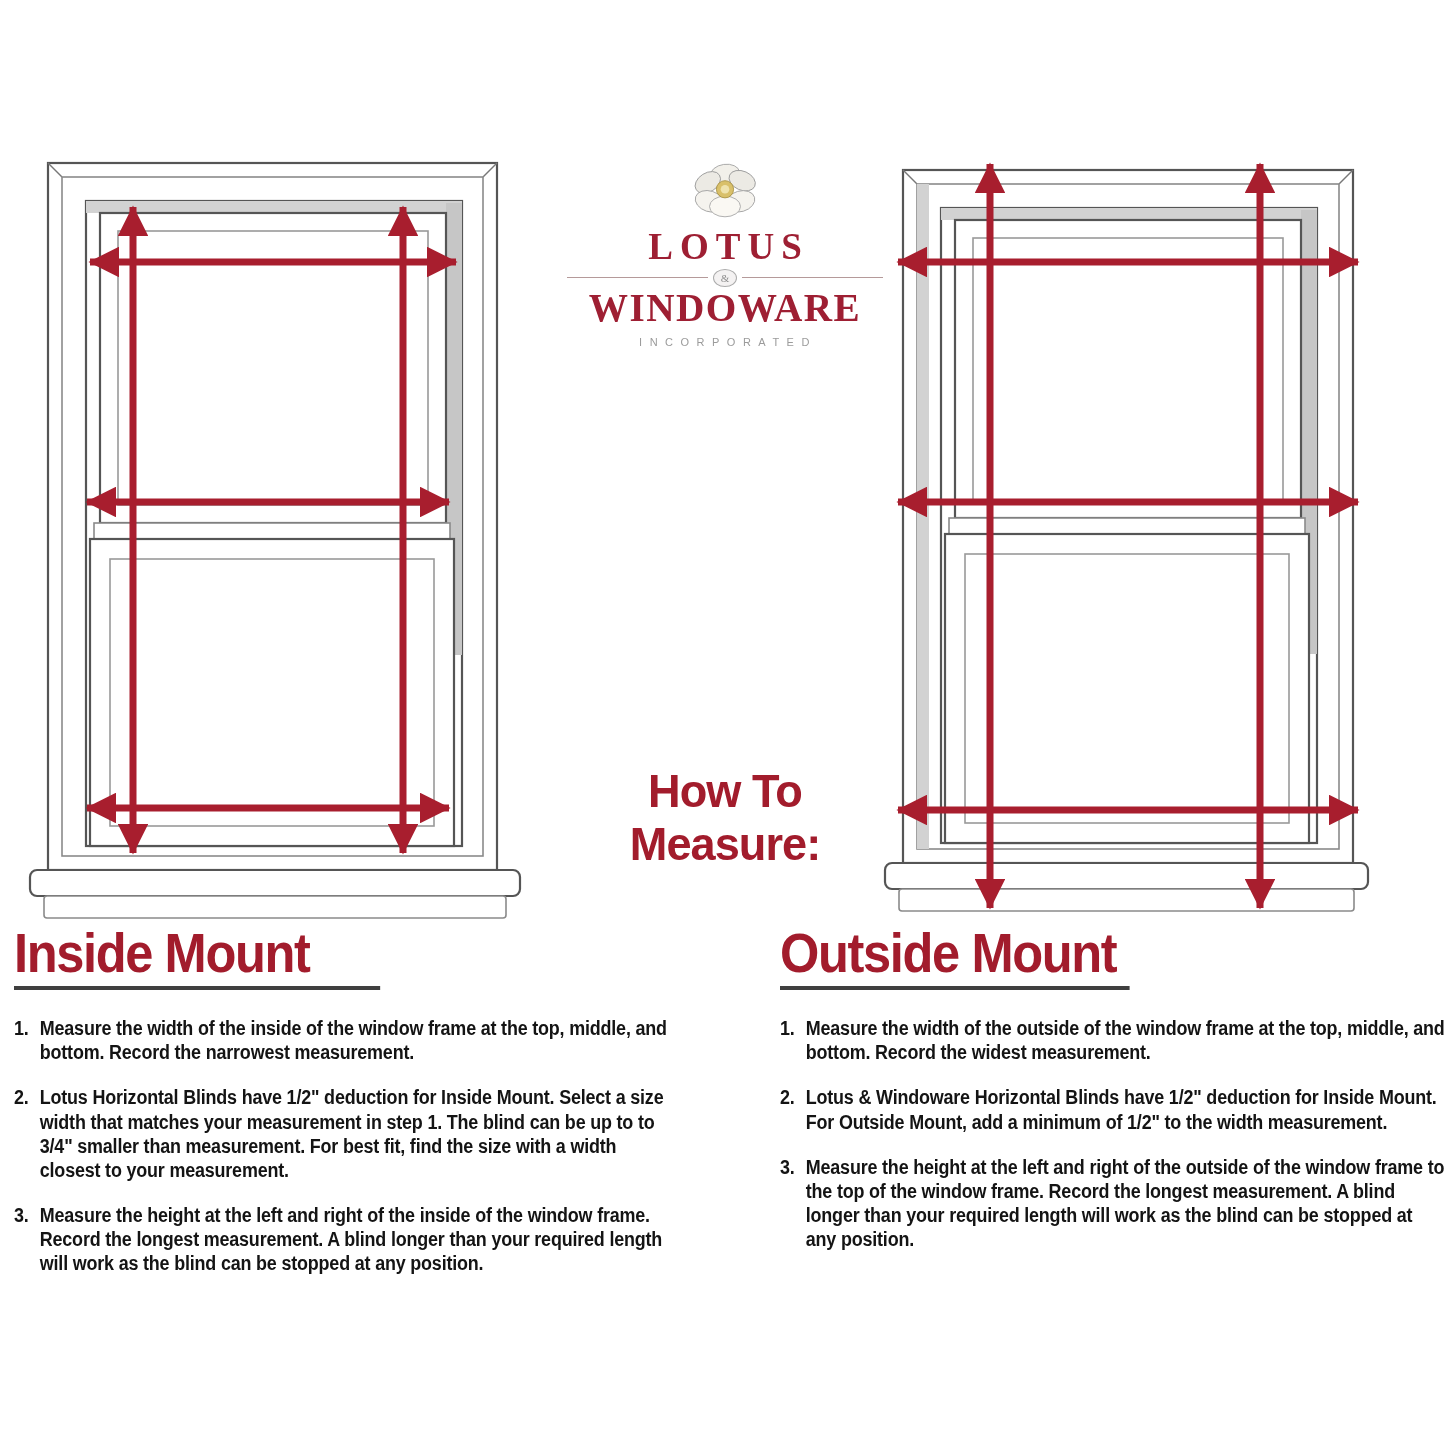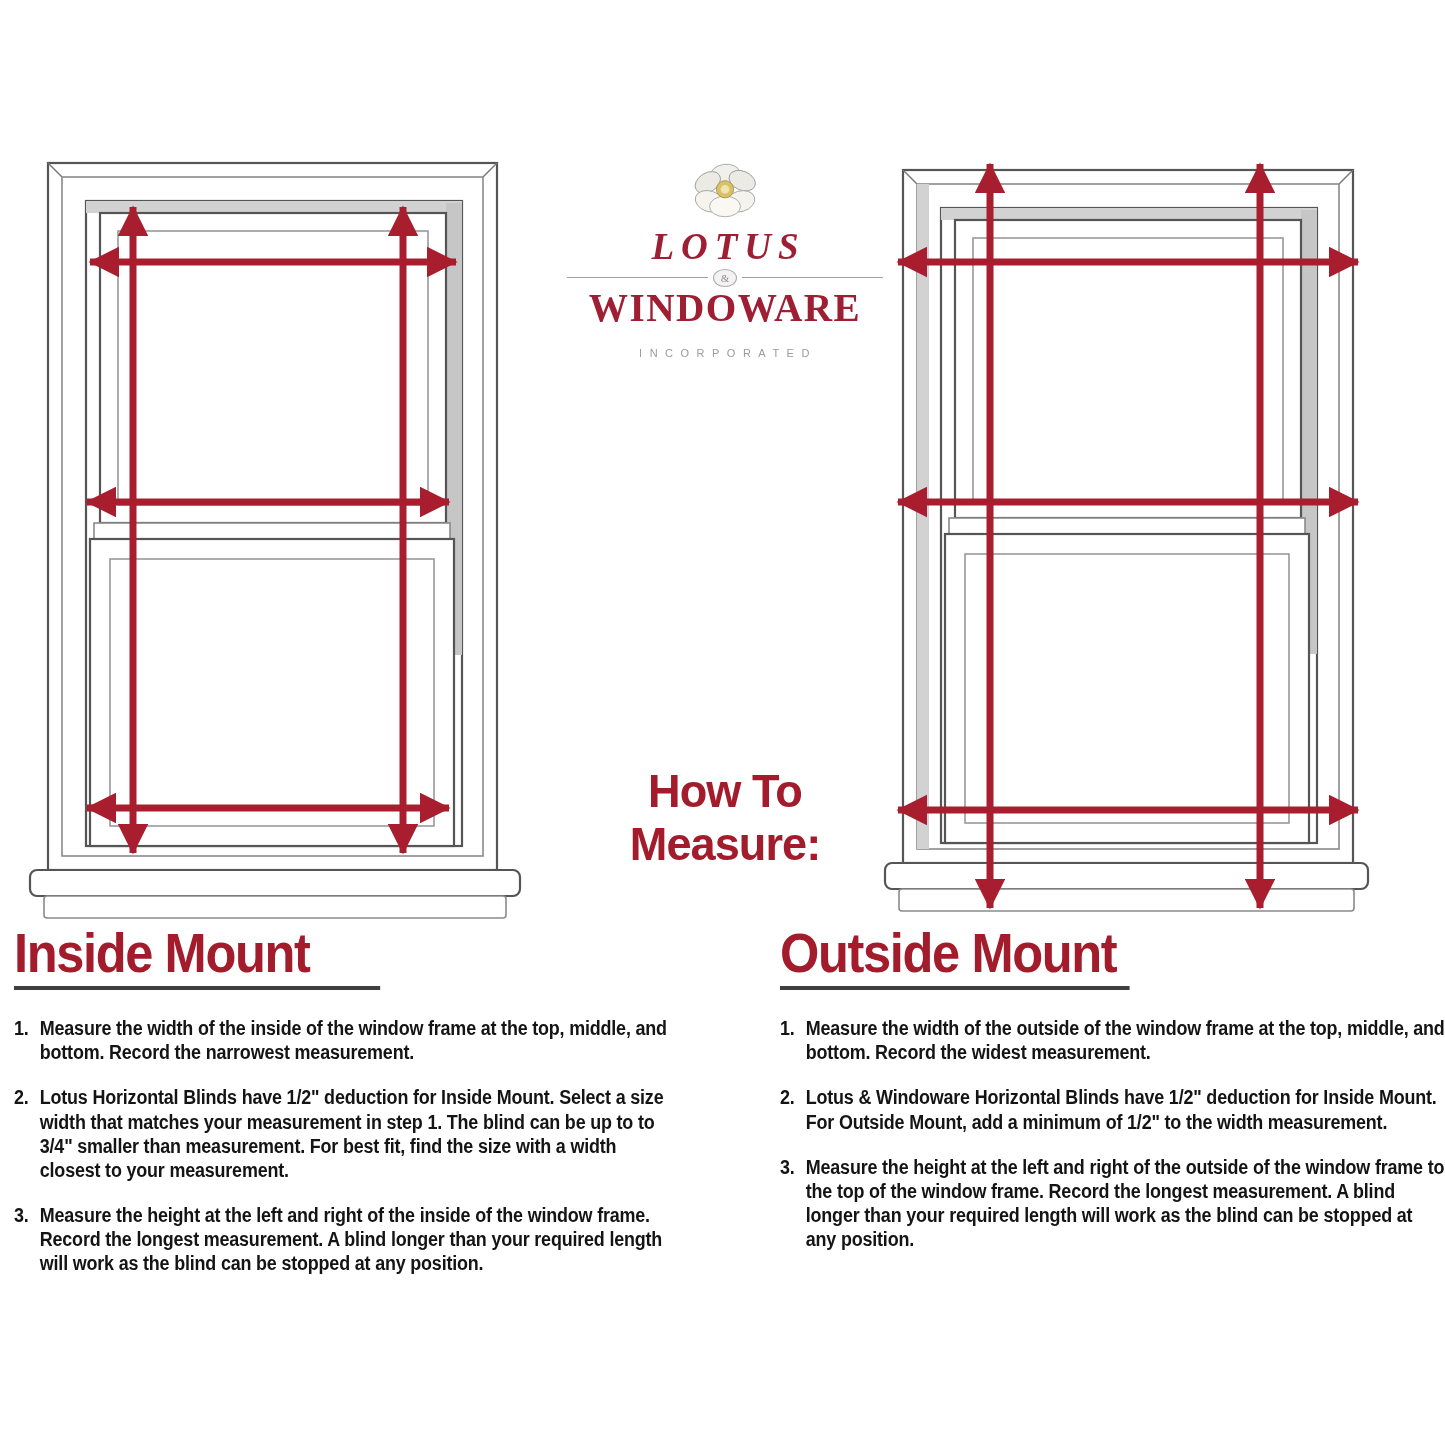--- a/index.html
+++ b/index.html
@@ -30,36 +30,36 @@
   .mline{stroke:var(--arrow);stroke-width:7;fill:none;}
   marker path{fill:var(--arrow);}
   
   .logo{
     position:absolute;left:557px;top:156px;width:336px;
     text-align:center;color:var(--logo);
   }
   .logo-flower{display:block;margin:0 auto 2px auto;}
   .logo-lotus{
     font-family:"Liberation Serif", serif;font-weight:700;
-    font-size:37px;letter-spacing:7px;padding-left:7px;line-height:1.05;font-style:italic;
+    font-size:37px;letter-spacing:7px;padding-left:7px;line-height:1.05;
   }
   .logo-rule{display:flex;align-items:center;gap:5px;margin:2px 10px 1px 10px;}
   .logo-rule .line{flex:1;height:0;border-top:1px solid #b59a9a;}
   .logo-rule .amp{
     font-family:"Liberation Serif", serif;font-size:11px;color:#8d8d8d;
     border:1px solid #ababab;border-radius:50%;padding:1px 7px;line-height:1.3;
     background:#f4f2f2;
   }
   .logo-windoware{
     font-family:"Liberation Serif", serif;font-weight:700;
     font-size:40px;letter-spacing:1.5px;line-height:1.0;transform:scaleX(0.98);transform-origin:center;
   }
   .logo-inc{
     font-size:11px;letter-spacing:7.5px;color:var(--tagline);
-    margin-top:19px;padding-left:6px;
+    margin-top:8px;padding-left:6px;
   }
   
   .howto{
     position:absolute;left:557px;top:765px;width:336px;
     text-align:center;color:var(--heading);
     font-size:47px;font-weight:700;line-height:1.12;letter-spacing:-1px;
     transform:scaleX(0.96);transform-origin:center top;
   }
   
   .col{

